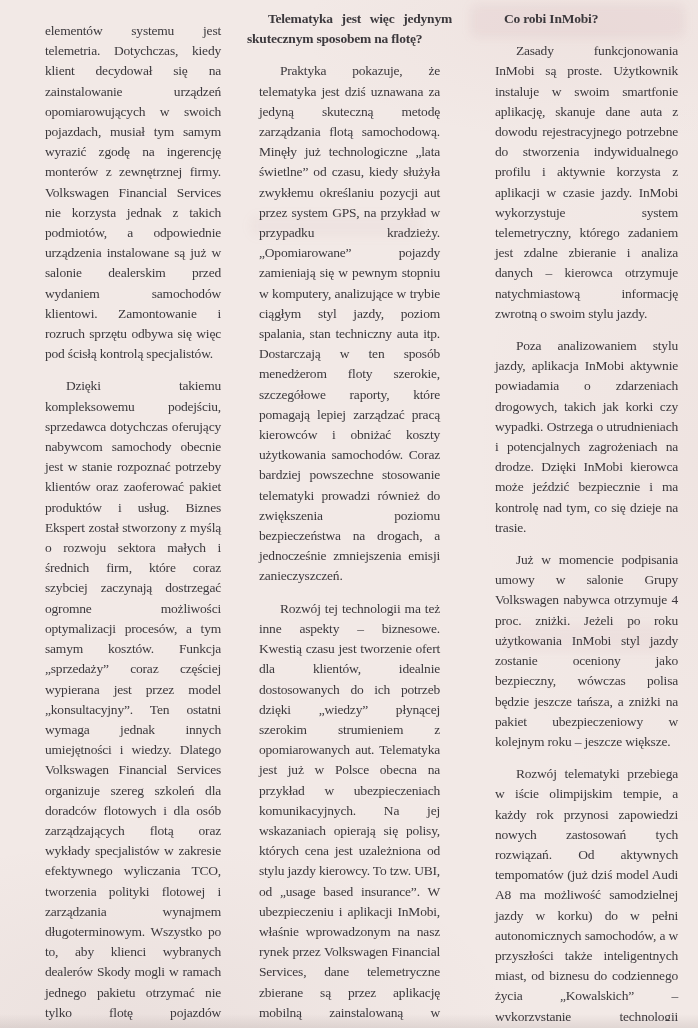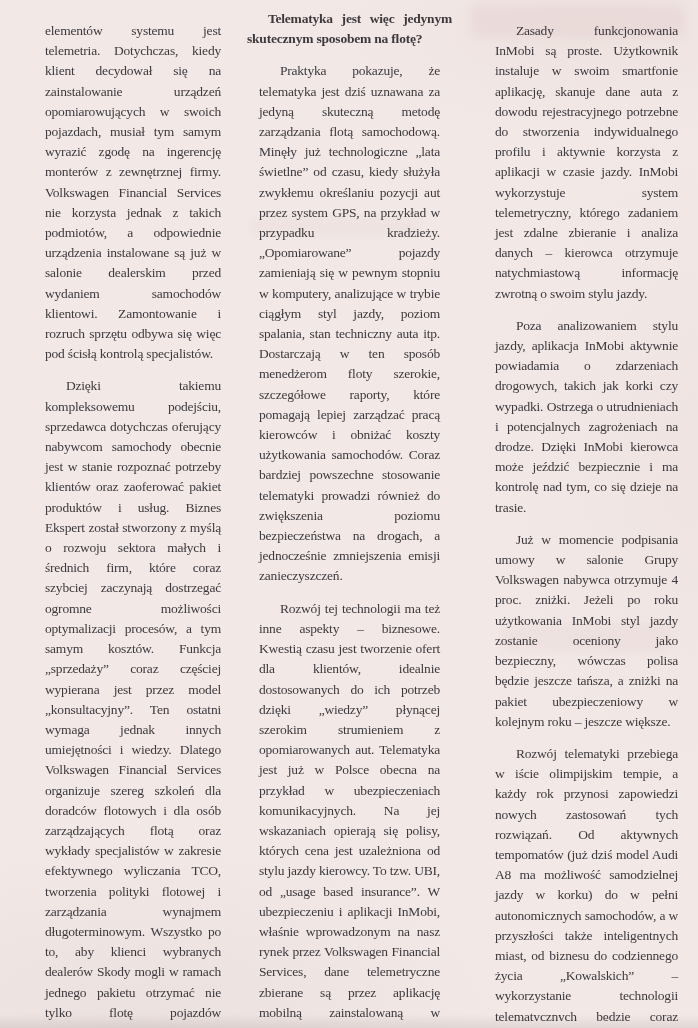--- a/index.html
+++ b/index.html
@@ -62,20 +62,21 @@
       <p class="para">Dzięki takiemu kompleksowemu podejściu, sprzedawca dotychczas oferujący nabywcom samochody obecnie jest w stanie rozpoznać potrzeby klientów oraz zaoferować pakiet produktów i usług. Biznes Ekspert został stworzony z myślą o rozwoju sektora małych i średnich firm, które coraz szybciej zaczynają dostrzegać ogromne możliwości optymalizacji procesów, a tym samym kosztów. Funkcja „sprzedaży” coraz częściej wypierana jest przez model „konsultacyjny”. Ten ostatni wymaga jednak innych umiejętności i wiedzy. Dlatego Volkswagen Financial Services organizuje szereg szkoleń dla doradców flotowych i dla osób zarządzających flotą oraz wykłady specjalistów w zakresie efektywnego wyliczania TCO, tworzenia polityki flotowej i zarządzania wynajmem długoterminowym. Wszystko po to, aby klienci wybranych dealerów Skody mogli w ramach jednego pakietu otrzymać nie tylko flotę pojazdów finansowanych poprzez najlepiej dopasowany do ich potrzeb leasing, ale i usługę kompleksowego zarządzania flotą, której bazę stanowią najnowsze narzędzia telematyczne.</p>
     </div>
 
     <div class="col col2">
       <p class="heading">Telematyka jest więc jedynym skutecznym sposobem na flotę?</p>
       <p class="para">Praktyka pokazuje, że telematyka jest dziś uznawana za jedyną skuteczną metodę zarządzania flotą samochodową. Minęły już technologiczne „lata świetlne” od czasu, kiedy służyła zwykłemu określaniu pozycji aut przez system GPS, na przykład w przypadku kradzieży. „Opomiarowane” pojazdy zamieniają się w pewnym stopniu w komputery, analizujące w trybie ciągłym styl jazdy, poziom spalania, stan techniczny auta itp. Dostarczają w ten sposób menedżerom floty szerokie, szczegółowe raporty, które pomagają lepiej zarządzać pracą kierowców i obniżać koszty użytkowania samochodów. Coraz bardziej powszechne stosowanie telematyki prowadzi również do zwiększenia poziomu bezpieczeństwa na drogach, a jednocześnie zmniejszenia emisji zanieczyszczeń.</p>
       <p class="para">Rozwój tej technologii ma też inne aspekty – biznesowe. Kwestią czasu jest tworzenie ofert dla klientów, idealnie dostosowanych do ich potrzeb dzięki „wiedzy” płynącej szerokim strumieniem z opomiarowanych aut. Telematyka jest już w Polsce obecna na przykład w ubezpieczeniach komunikacyjnych. Na jej wskazaniach opierają się polisy, których cena jest uzależniona od stylu jazdy kierowcy. To tzw. UBI, od „usage based insurance”. W ubezpieczeniu i aplikacji InMobi, właśnie wprowadzonym na nasz rynek przez Volkswagen Financial Services, dane telemetryczne zbierane są przez aplikację mobilną zainstalowaną w smartfonach.</p>
     </div>
 
     <div class="col col3">
+      <p class="heading">Co robi InMobi?</p>
       <p class="para">Zasady funkcjonowania InMobi są proste. Użytkownik instaluje w swoim smartfonie aplikację, skanuje dane auta z dowodu rejestracyjnego potrzebne do stworzenia indywidualnego profilu i aktywnie korzysta z aplikacji w czasie jazdy. InMobi wykorzystuje system telemetryczny, którego zadaniem jest zdalne zbieranie i analiza danych – kierowca otrzymuje natychmiastową informację zwrotną o swoim stylu jazdy.</p>
       <p class="para">Poza analizowaniem stylu jazdy, aplikacja InMobi aktywnie powiadamia o zdarzeniach drogowych, takich jak korki czy wypadki. Ostrzega o utrudnieniach i potencjalnych zagrożeniach na drodze. Dzięki InMobi kierowca może jeździć bezpiecznie i ma kontrolę nad tym, co się dzieje na trasie.</p>
       <p class="para">Już w momencie podpisania umowy w salonie Grupy Volkswagen nabywca otrzymuje 4 proc. zniżki. Jeżeli po roku użytkowania InMobi styl jazdy zostanie oceniony jako bezpieczny, wówczas polisa będzie jeszcze tańsza, a zniżki na pakiet ubezpieczeniowy w kolejnym roku – jeszcze większe.</p>
       <p class="para">Rozwój telematyki przebiega w iście olimpijskim tempie, a każdy rok przynosi zapowiedzi nowych zastosowań tych rozwiązań. Od aktywnych tempomatów (już dziś model Audi A8 ma możliwość samodzielnej jazdy w korku) do w pełni autonomicznych samochodów, a w przyszłości także inteligentnych miast, od biznesu do codziennego życia „Kowalskich” – wykorzystanie technologii telematycznych będzie coraz powszechniejsze.</p>
       <p class="signoff">Dziękujemy za rozmowę.</p>
       <p class="byline">(ww)</p>
     </div>
 
   </div>
 </div>

